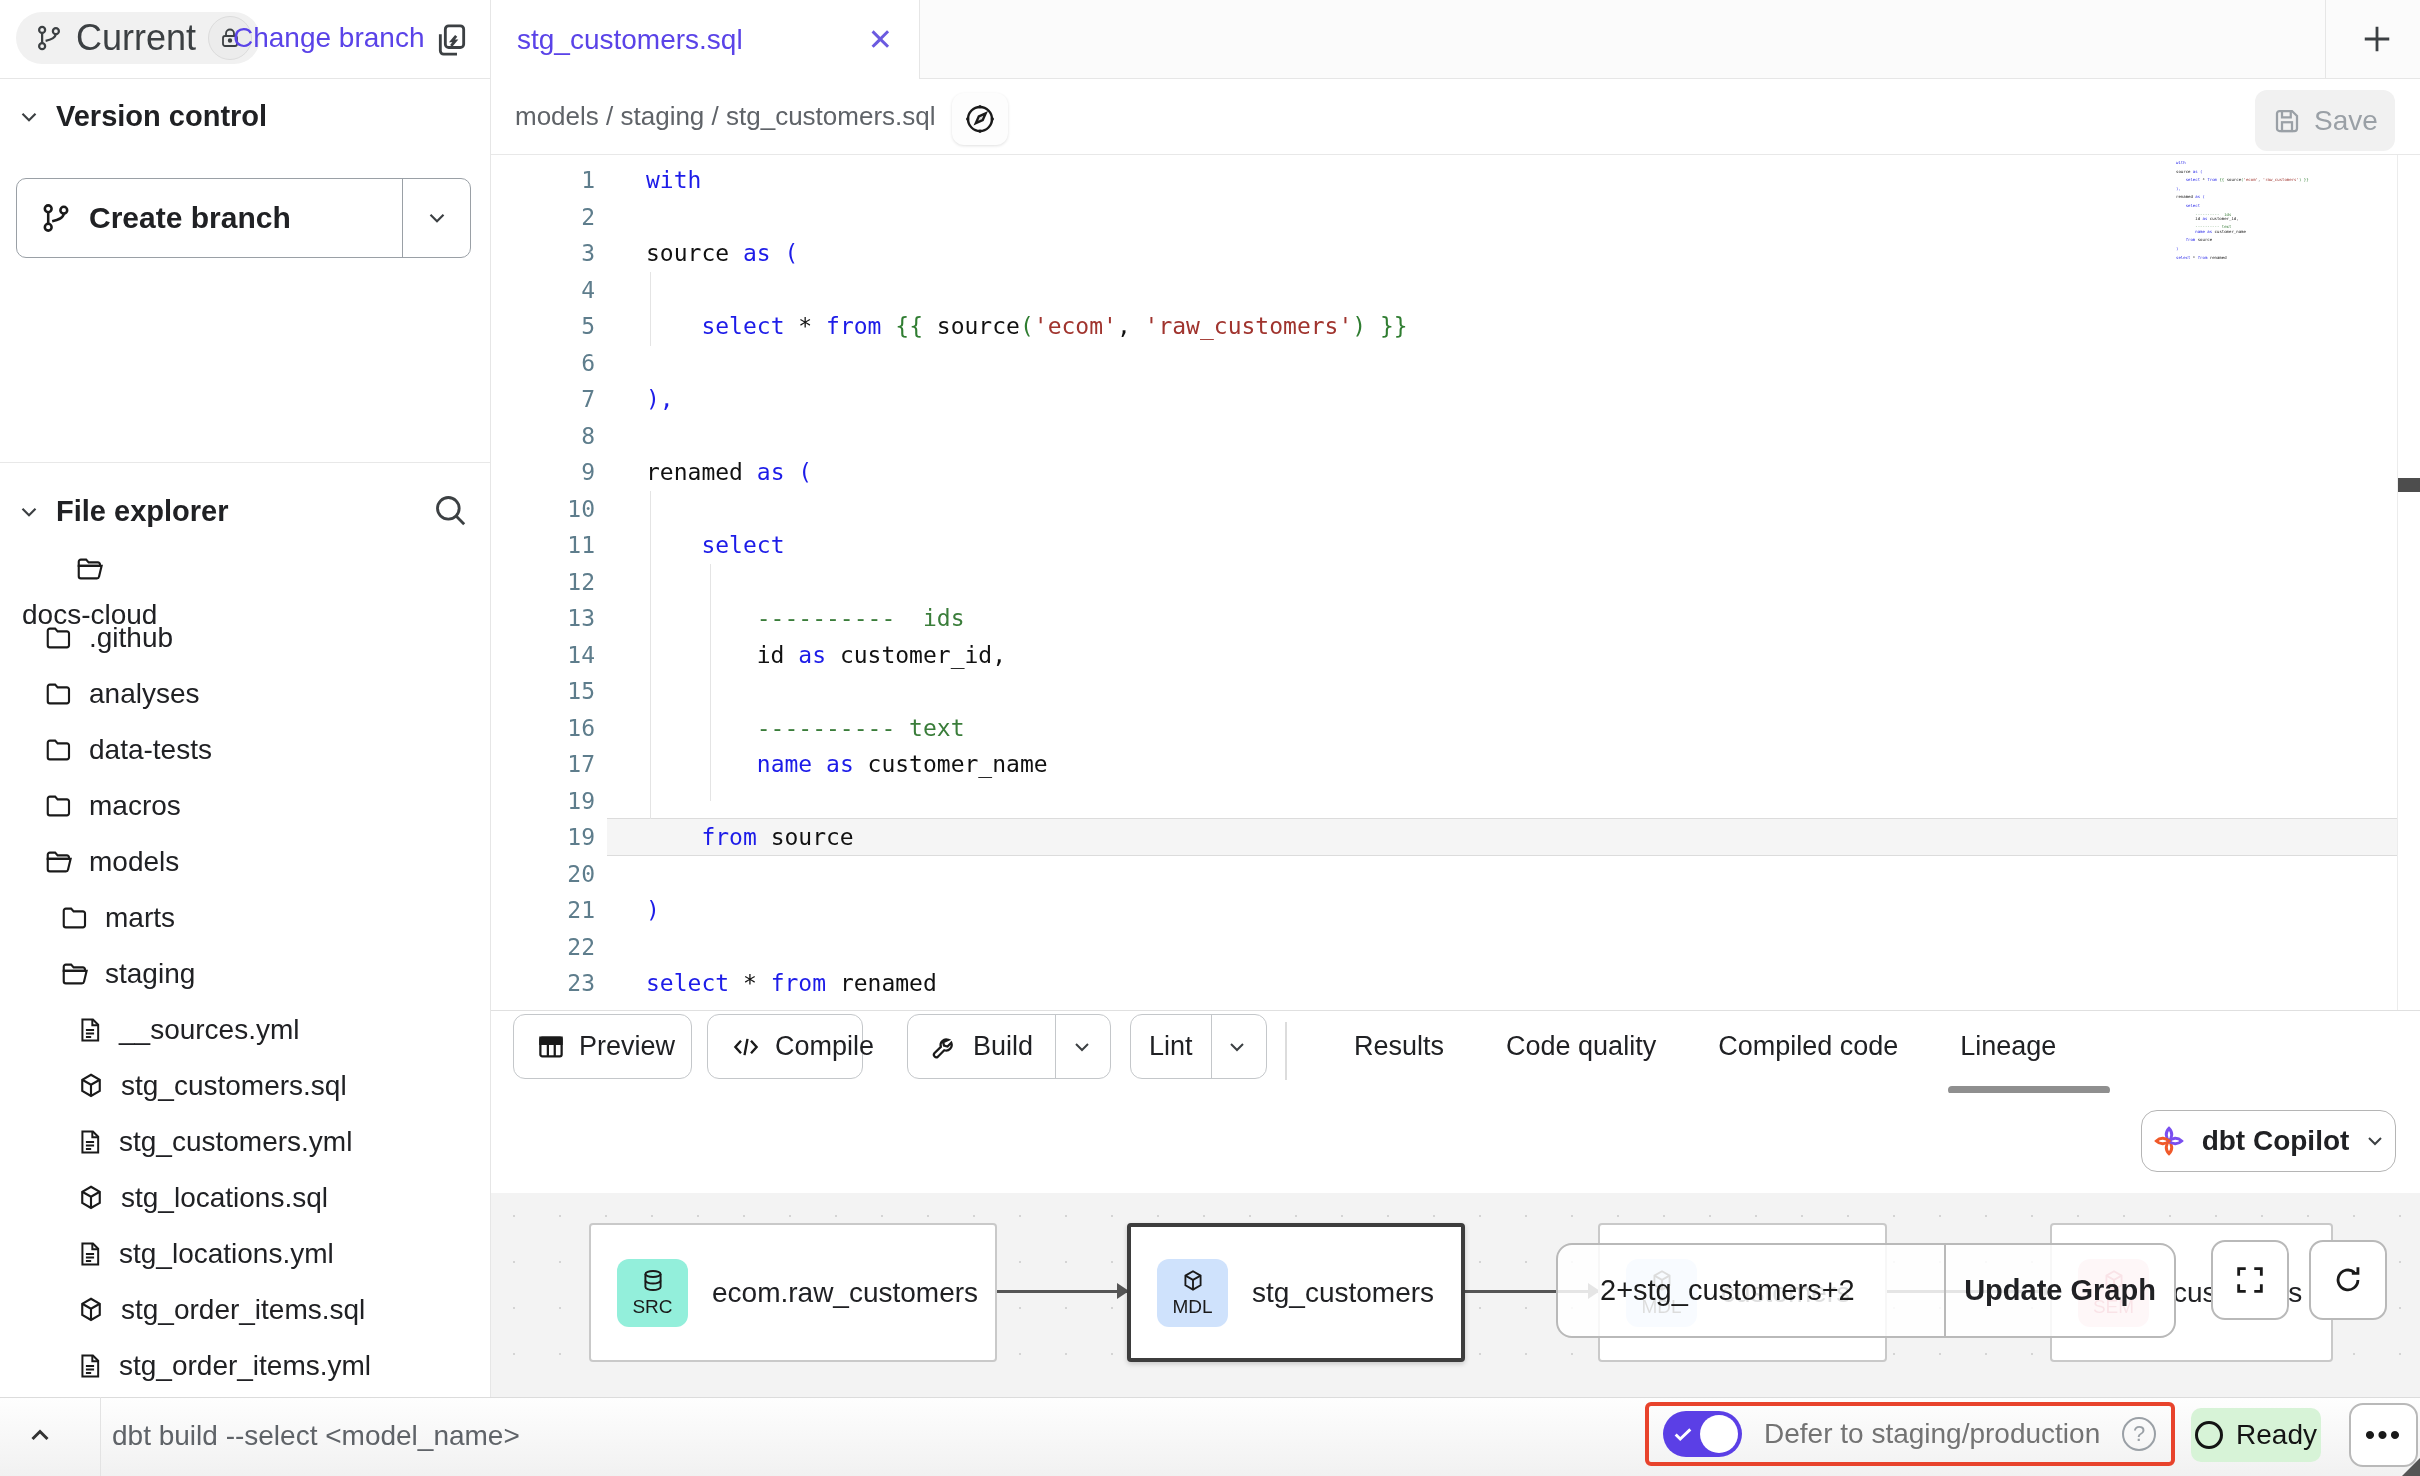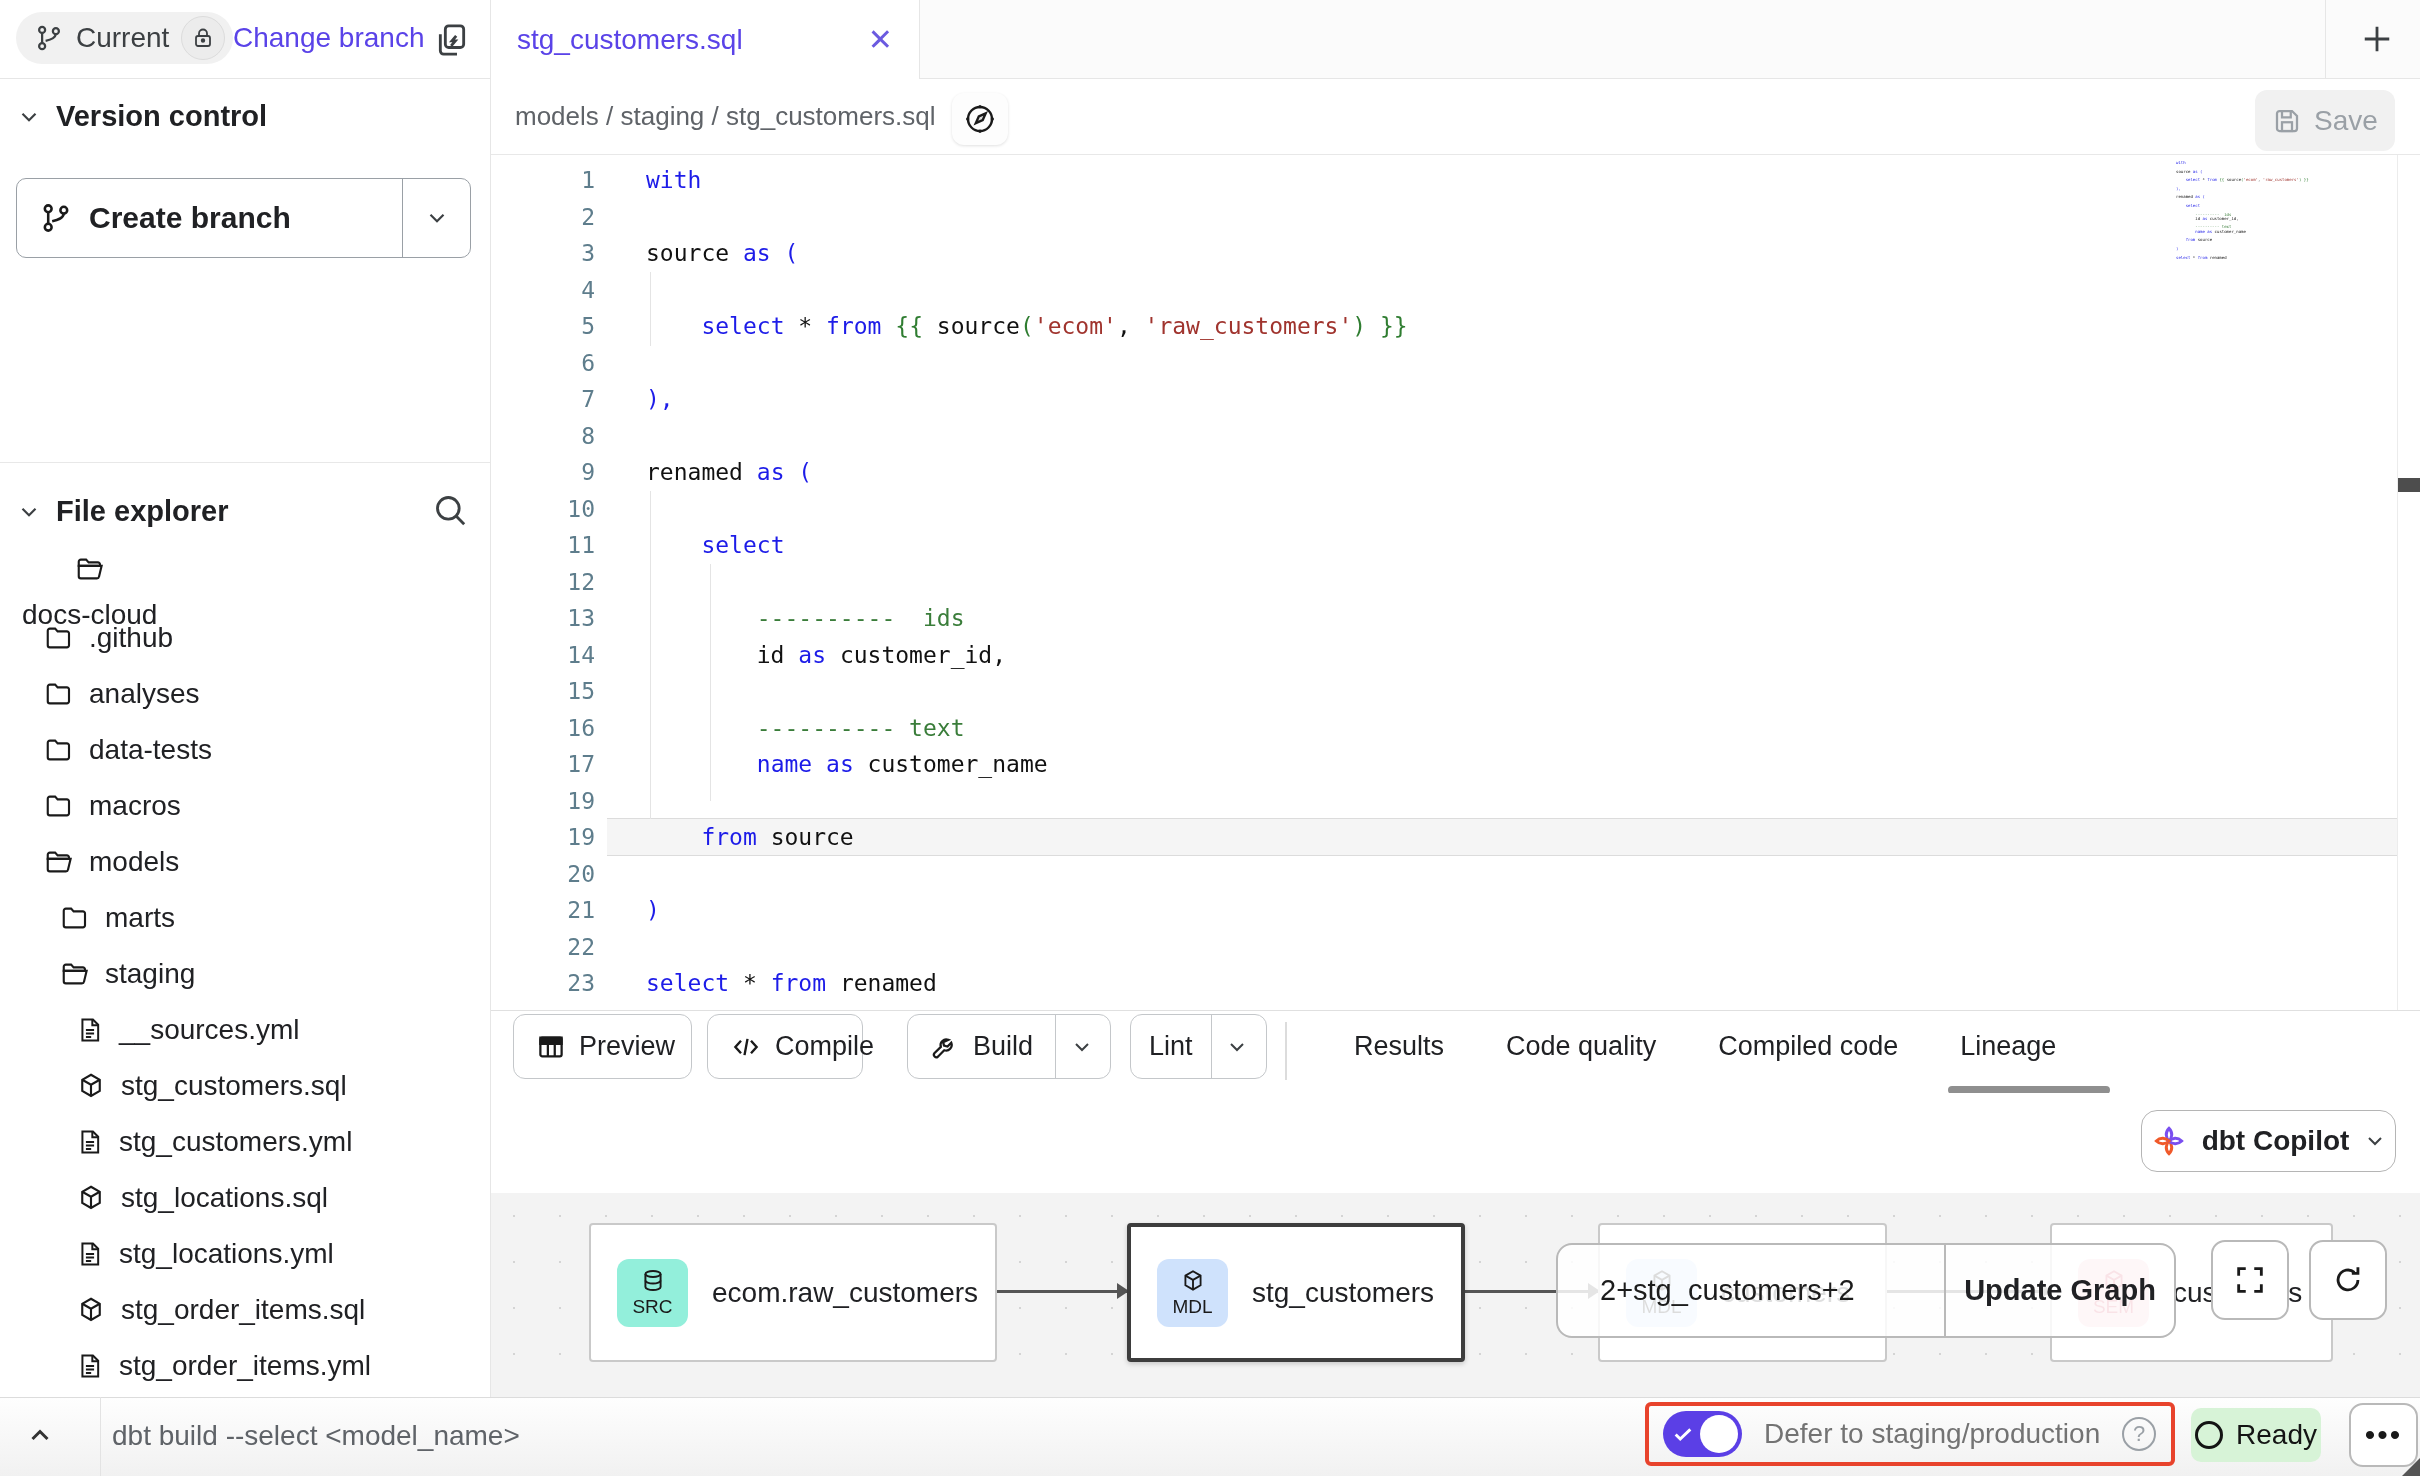--- a/index.html
+++ b/index.html
@@ -5,21 +5,21 @@
   *{margin:0;padding:0;box-sizing:border-box;}
   html,body{width:2420px;height:1476px;background:#fff;font-family:"Liberation Sans",sans-serif;color:#202124;overflow:hidden;}
   .abs{position:absolute;}
   #stage{position:relative;width:2420px;height:1476px;background:#fff;}
   svg{display:block;}
 
   
   #topbar{left:0;top:0;width:2420px;height:79px;background:#fff;border-bottom:1px solid #e6e6e6;}
   #tabstrip-rest{left:490px;top:0;width:1930px;height:78px;background:#fbfbfb;}
   #branch-pill{left:16px;top:12px;height:52px;border-radius:26px;background:#f1f1f1;display:flex;align-items:center;padding:0 8px 0 18px;gap:12px;}
-  #branch-pill .lbl{font-size:28px;color:#3c4043;}
+  #branch-pill .lbl{font-size:36px;color:#3c4043;}
   #lock-circle{width:44px;height:44px;border-radius:50%;background:#ececec;border:1px solid #dcdcdc;display:flex;align-items:center;justify-content:center;}
   #change-branch{left:233px;top:22px;font-size:28px;color:#5a43e8;cursor:pointer;}
   #copy-btn{left:432px;top:20px;width:40px;height:40px;}
   #active-tab{left:490px;top:0;width:430px;height:79px;background:#fff;border-left:1px solid #e6e6e6;border-right:1px solid #e6e6e6;display:flex;align-items:center;justify-content:space-between;padding:0 26px;}
   #active-tab .title{font-size:28px;color:#5a43e8;}
   #tab-close{font-size:30px;color:#6b5ae0;cursor:pointer;}
   #tabstrip-div2{left:2325px;top:0;width:1px;height:78px;background:#e6e6e6;}
   #new-tab-btn{left:2356px;top:18px;width:42px;height:42px;}
 
   

